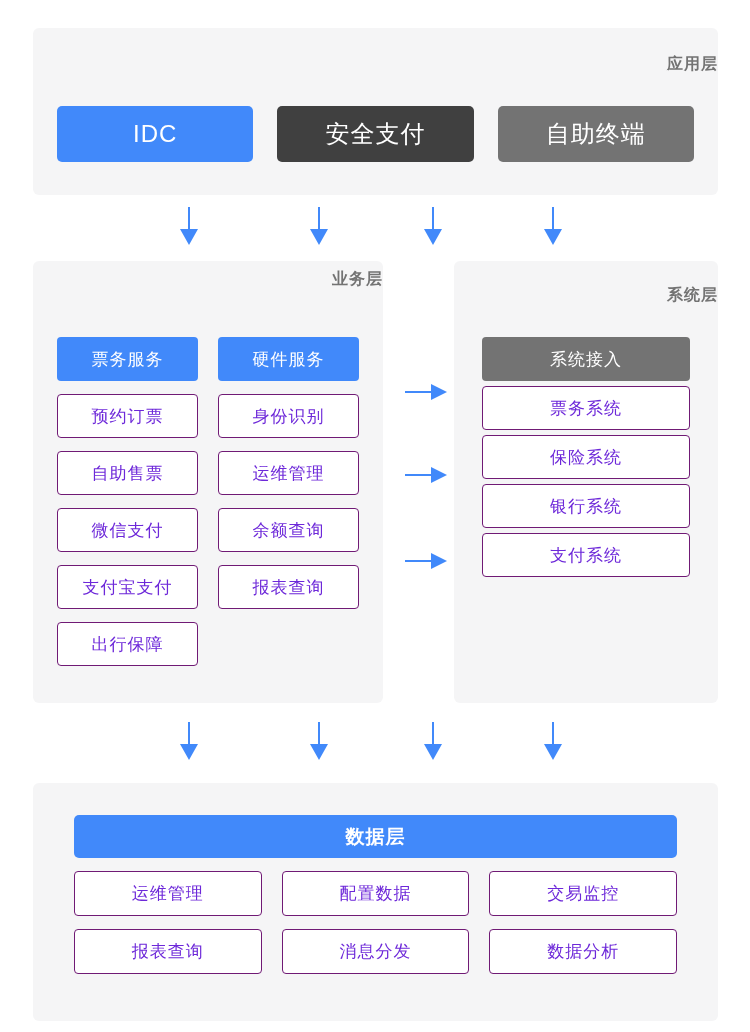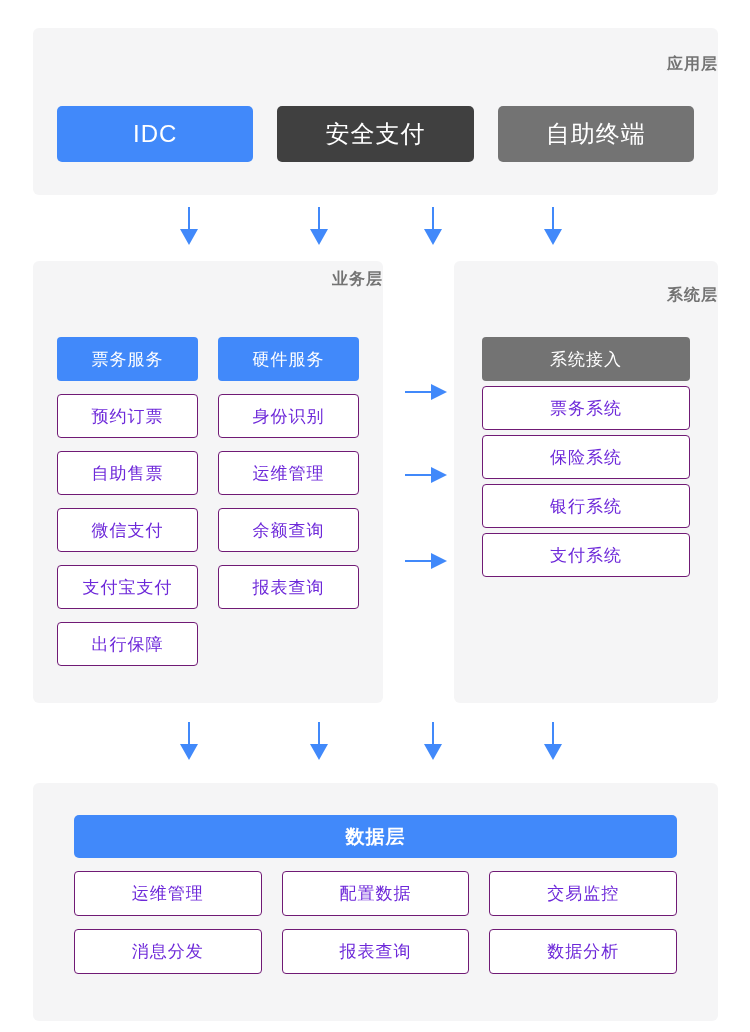--- a/index.html
+++ b/index.html
@@ -245,17 +245,17 @@
   <line x1="11" y1="0" x2="11" y2="24" stroke="#4189fa" stroke-width="2"></line>
   <polygon points="2,22 20,22 11,38" fill="#4189fa"></polygon>
 </svg>
 
 <div class="panel" id="data-layer">
   <div id="data-bar">数据层</div>
   <div id="data-grid">
     <div class="chip">运维管理</div>
     <div class="chip">配置数据</div>
     <div class="chip">交易监控</div>
+    <div class="chip">报表查询</div>
     <div class="chip">消息分发</div>
-    <div class="chip">报表查询</div>
     <div class="chip">数据分析</div>
   </div>
 </div>
 
 </body></html>

